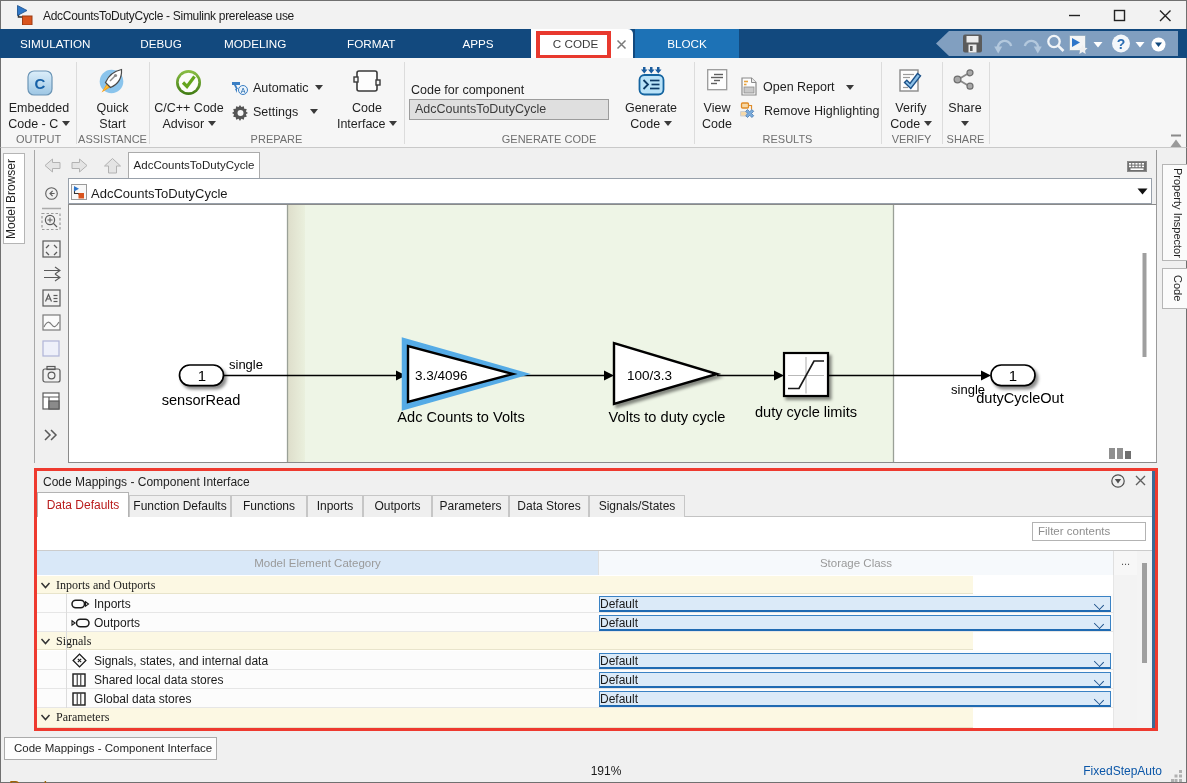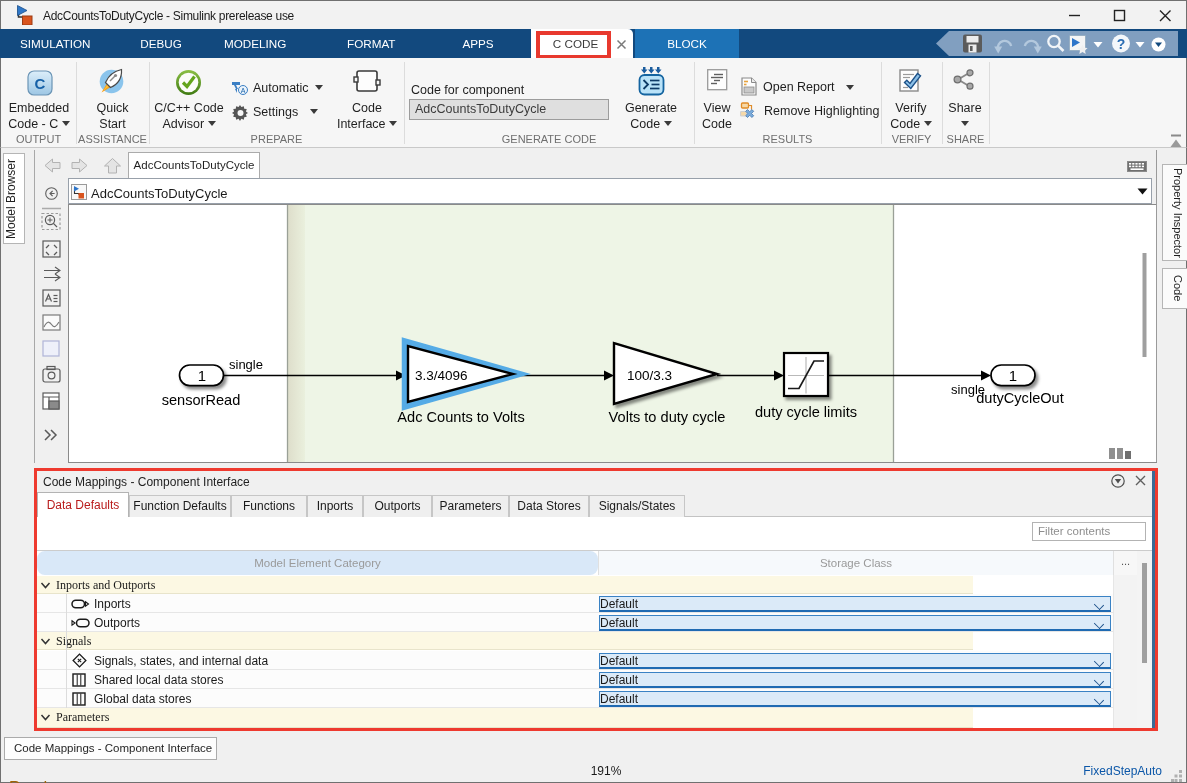--- a/index.html
+++ b/index.html
@@ -396,21 +396,21 @@
   <div class="abs pant" style="left:362px;width:69px;">Outports</div>
   <div class="abs pant" style="left:431px;width:77px;">Parameters</div>
   <div class="abs pant" style="left:508px;width:80px;">Data Stores</div>
   <div class="abs pant" style="left:588px;width:96px;">Signals/States</div>
   <div class="abs" style="left:36px;top:29px;width:92px;height:26px;background:#fff;border:1px solid #b3b3b3;border-bottom:none;font-size:12px;color:#b91c1c;text-align:center;line-height:25px;">Data Defaults</div>
 
   <div class="abs" style="left:36px;top:54px;width:1117px;height:211px;background:#fff;"></div>
   <div class="abs" style="left:1031px;top:59px;width:114px;height:19px;background:#fff;border:1px solid #b3b3b3;font-size:11.5px;color:#8e8e8e;line-height:17px;padding-left:5px;">Filter contents</div>
 
   <div class="abs" style="left:36px;top:87px;width:1117px;height:1px;background:#cccccc;"></div>
-  <div class="abs" style="left:36px;top:88px;width:561px;height:24px;background:#d9e8f8;font-size:11.5px;color:#9a9a9a;text-align:center;line-height:24px;border-radius:8px;">Model Element Category</div>
+  <div class="abs" style="left:36px;top:88px;width:561px;height:24px;background:#d9e8f8;font-size:11.5px;color:#9a9a9a;text-align:center;line-height:24px;">Model Element Category</div>
   <div class="abs" style="left:597px;top:88px;width:515px;height:24px;background:#f6f9fc;font-size:11.5px;color:#9a9a9a;text-align:center;line-height:24px;border-left:1px solid #e0e0e0;">Storage Class</div>
   <div class="abs" style="left:1112px;top:88px;width:24px;height:24px;background:#f7f7f7;font-size:11px;color:#555;text-align:center;line-height:20px;border-left:1px solid #e0e0e0;">...</div>
 
   <div class="abs" style="left:1136px;top:88px;width:17px;height:177px;background:#f4f4f4;"></div>
   <div class="abs" style="left:1141px;top:100px;width:5px;height:100px;background:#9f9f9f;"></div>
   <div class="abs" style="left:1151px;top:8px;width:3px;height:257px;background:#3a6a96;"></div>
   <div class="abs" style="left:1112px;top:112px;width:24px;height:153px;background:#f3f3f3;border-left:1px solid #e6e6e6;"></div>
 
   <div class="abs grp" style="top:113px;height:18px;">
       <svg class="chv" width="11" height="11" viewBox="0 0 11 11">

